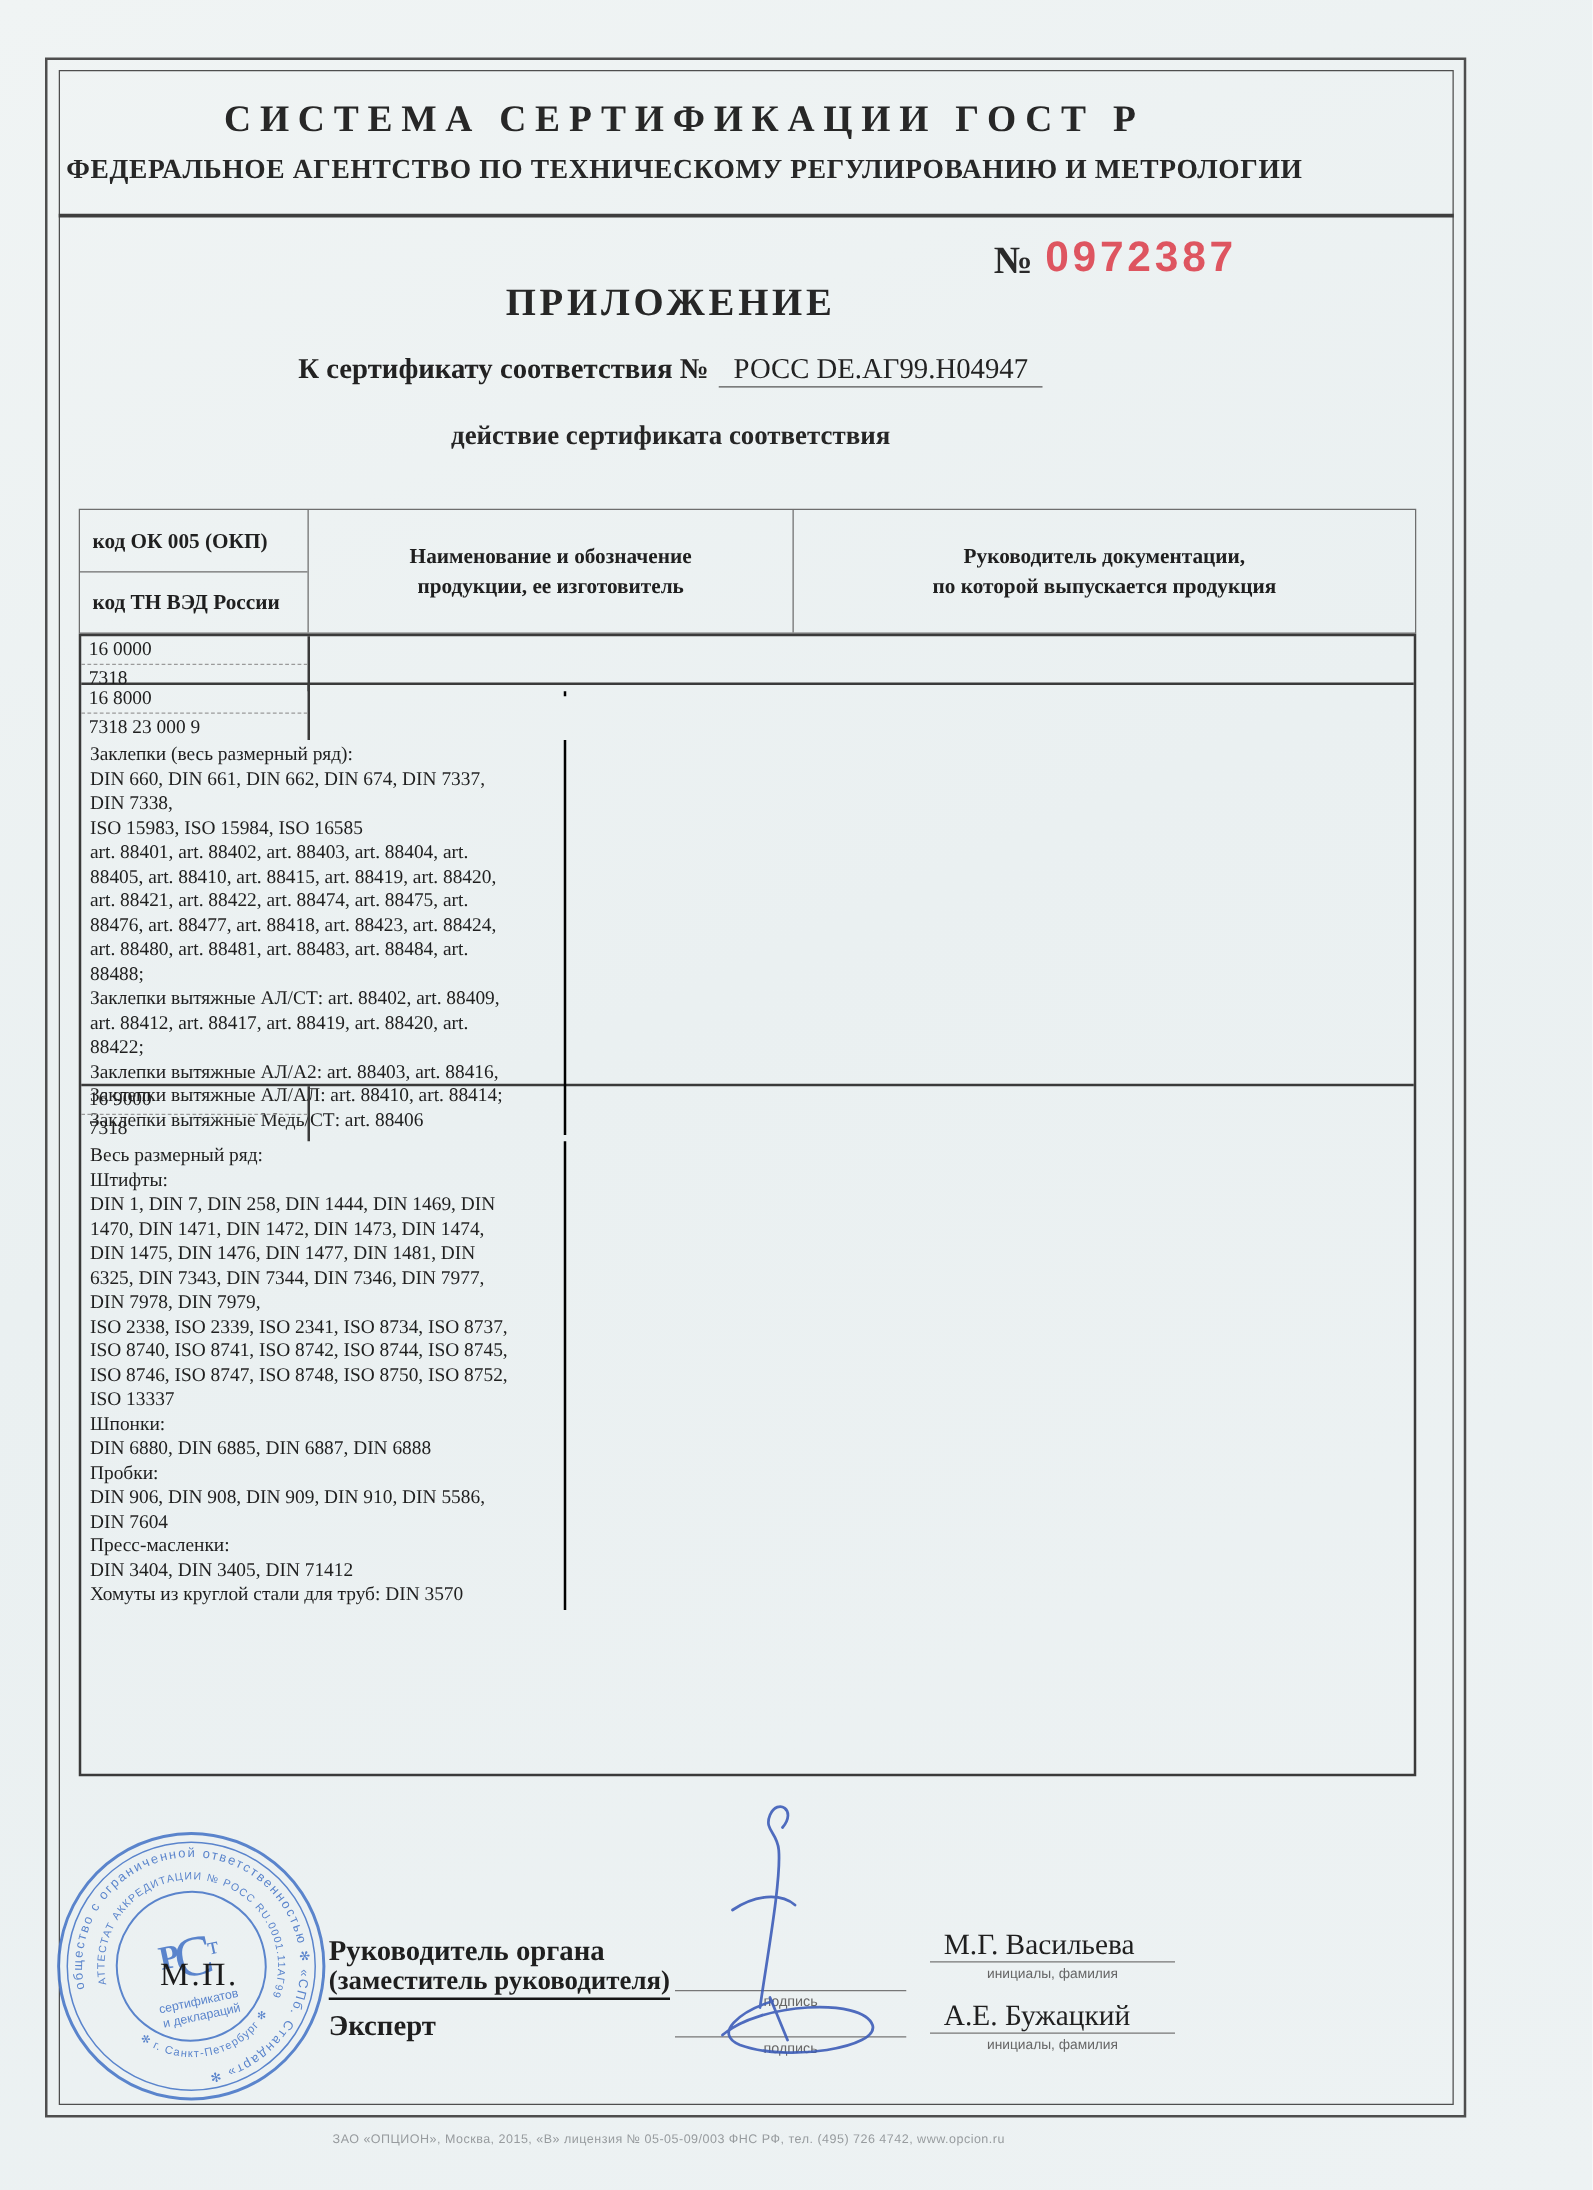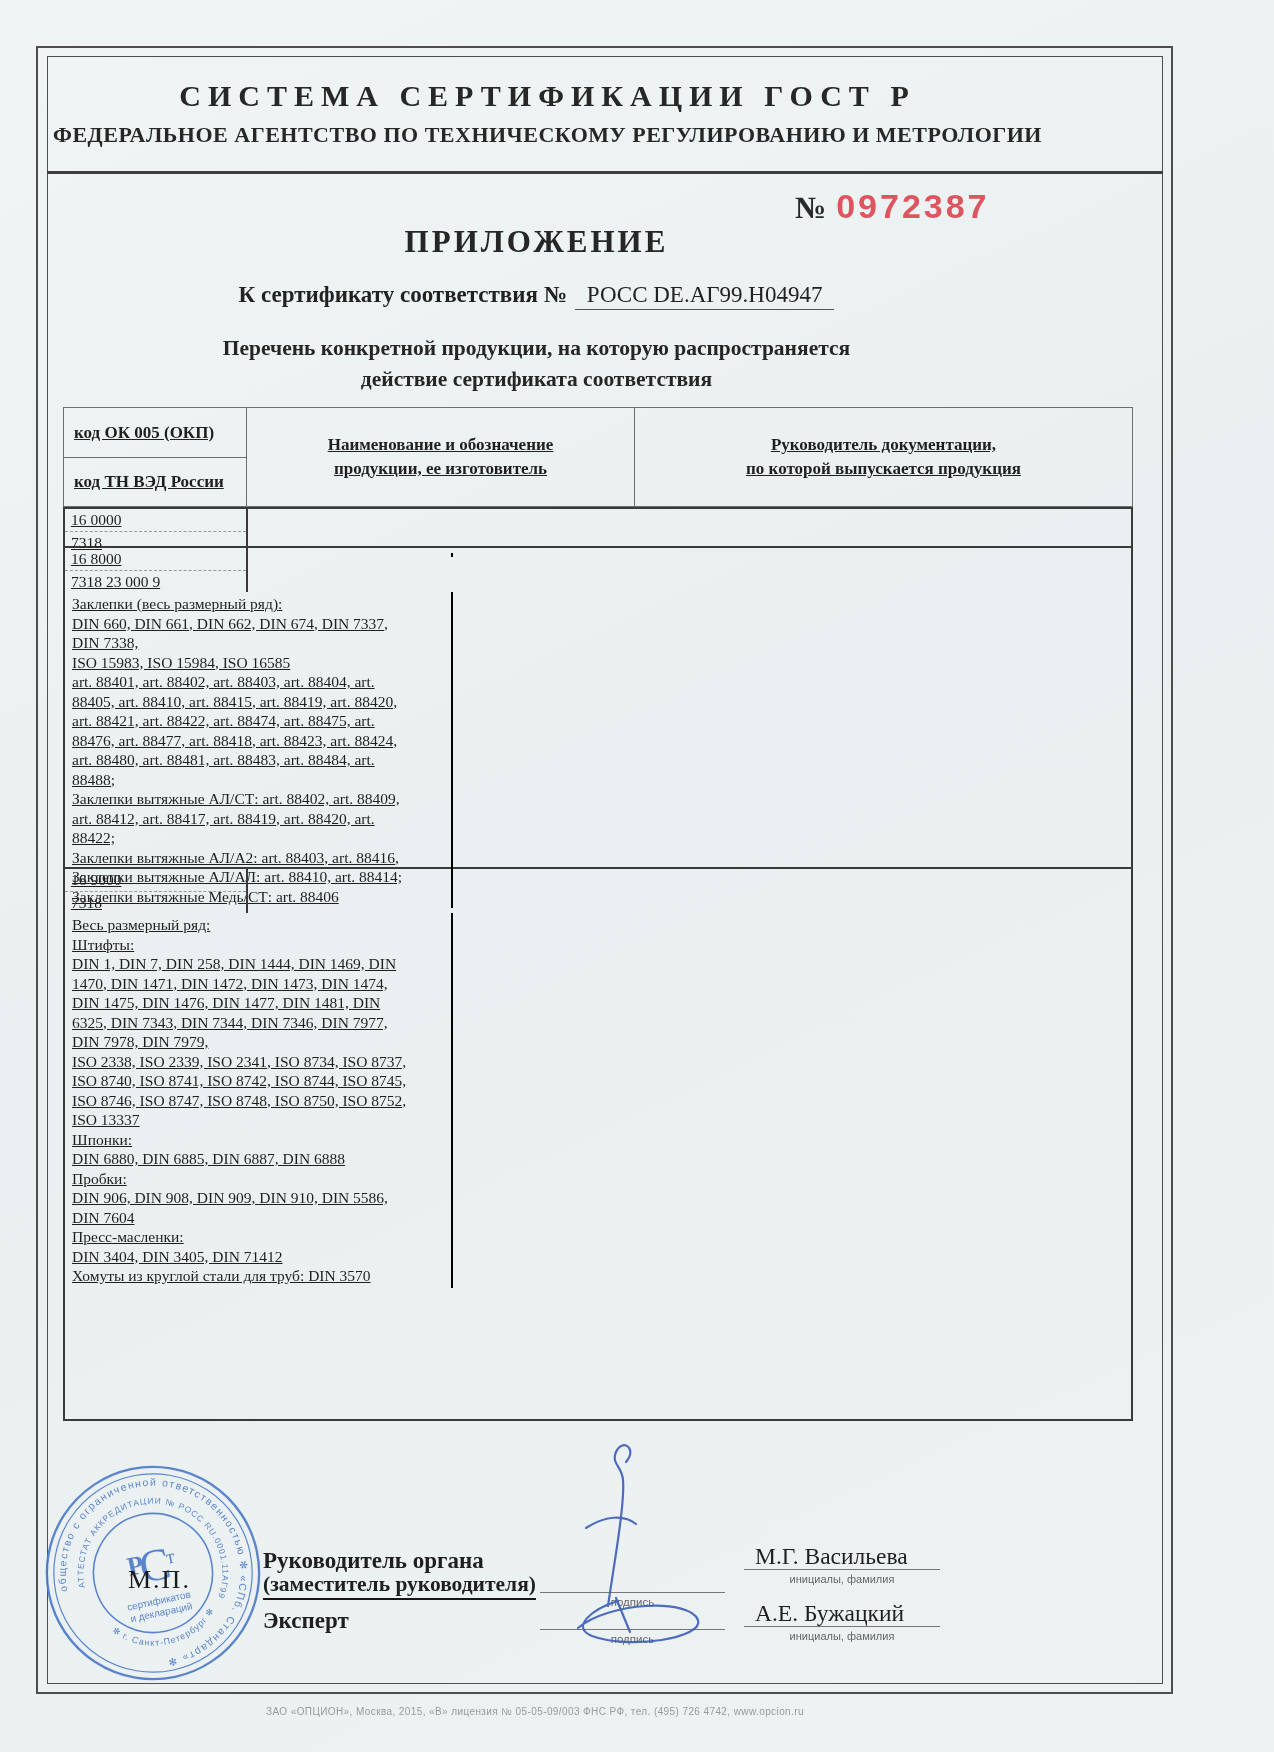--- a/index.html
+++ b/index.html
@@ -24,21 +24,21 @@
   .serial .num{font-family:"Liberation Sans","DejaVu Sans",sans-serif;font-weight:600;font-size:34px;
     color:#de5560;letter-spacing:3px;margin-left:10px;margin-top:-3px;}
   
   .centercol{left:36px;width:1116px;box-sizing:border-box;padding-right:115px;text-align:center;}
   .doc-title{top:224px;font-size:31px;font-weight:bold;letter-spacing:3px;color:#262626;}
   .cert-line{top:282px;font-size:23px;}
   .cert-line .lbl{font-weight:bold;}
   .cert-line .val{border-bottom:1.5px solid #555;padding:0 12px 2px 12px;margin-left:8px;}
   .desc{top:333px;font-size:21.5px;font-weight:bold;line-height:31px;color:#262626;}
   
-  .table{left:63px;top:407px;width:1070px;font-size:15.5px;line-height:19.5px;color:#1f1f1f;text-decoration:underline;}
+  .table{left:63px;top:407px;width:1070px;font-size:15.5px;line-height:19.5px;color:#1f1f1f;}
   .thead{display:flex;height:100px;border:1px solid #6e6e6e;box-sizing:border-box;font-weight:bold;font-size:17px;}
   .th1{width:183px;border-right:1px solid #6e6e6e;display:flex;flex-direction:column;box-sizing:border-box;}
   .th1 .cellA{flex:1;display:flex;align-items:center;padding-left:10px;border-bottom:1px solid #6e6e6e;}
   .th1 .cellB{flex:1;display:flex;align-items:center;padding-left:10px;}
   .th2{width:388px;border-right:1px solid #6e6e6e;display:flex;align-items:center;justify-content:center;
     text-align:center;box-sizing:border-box;line-height:24px;}
   .th3{flex:1;display:flex;align-items:center;justify-content:center;text-align:center;line-height:24px;}
   .tbody{border:2px solid #3a3a3a;box-sizing:border-box;}
   .trow{display:flex;border-bottom:2px solid #3a3a3a;box-sizing:border-box;flex-direction:column;}
   .trow:last-child{border-bottom:none;}
@@ -89,21 +89,20 @@
   <span class="num">0972387</span>
 </div>
 
 <div class="abs centercol doc-title">ПРИЛОЖЕНИЕ</div>
 
 <div class="abs centercol cert-line">
   <span class="lbl">К сертификату соответствия №</span><span class="val">РОСС DE.АГ99.Н04947</span>
 </div>
 
 <div class="abs centercol desc">
-  <div>Перечень конкретной продукции,  на которую распространяется</div>
   <div>действие сертификата соответствия</div>
 </div>
 
 <div class="abs table">
   <div class="thead">
     <div class="th1">
       <div class="cellA">код ОК 005 (ОКП)</div>
       <div class="cellB">код ТН ВЭД России</div>
     </div>
     <div class="th2 preline">Наименование и обозначение

